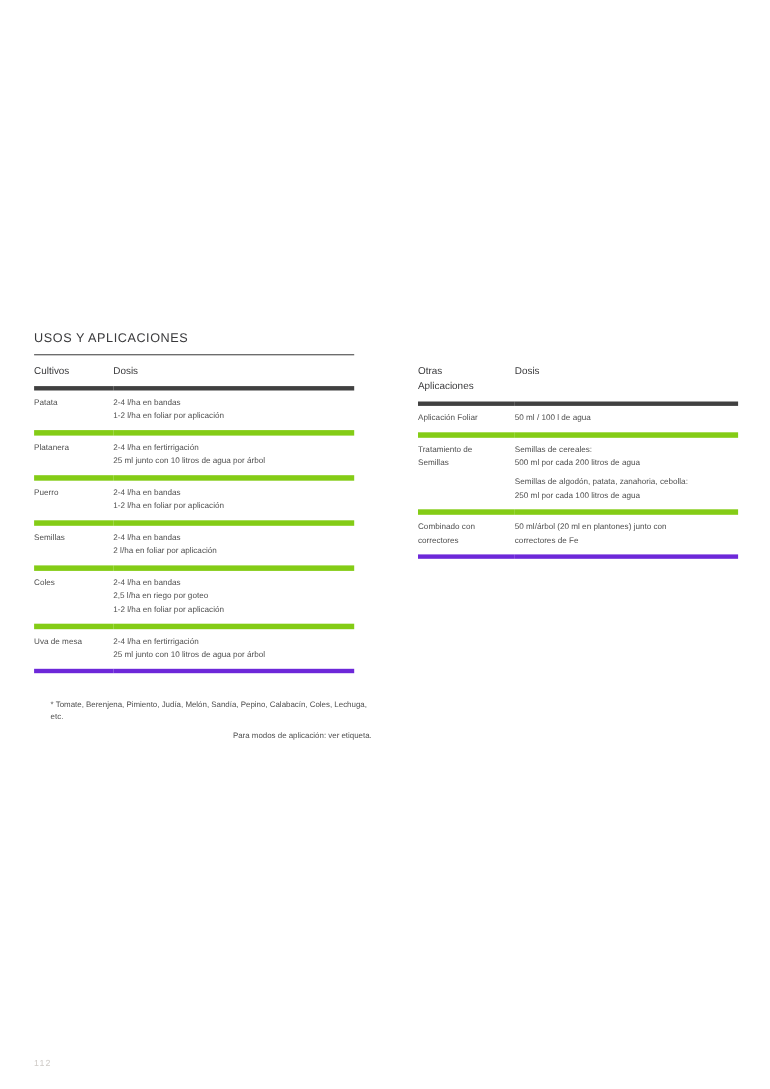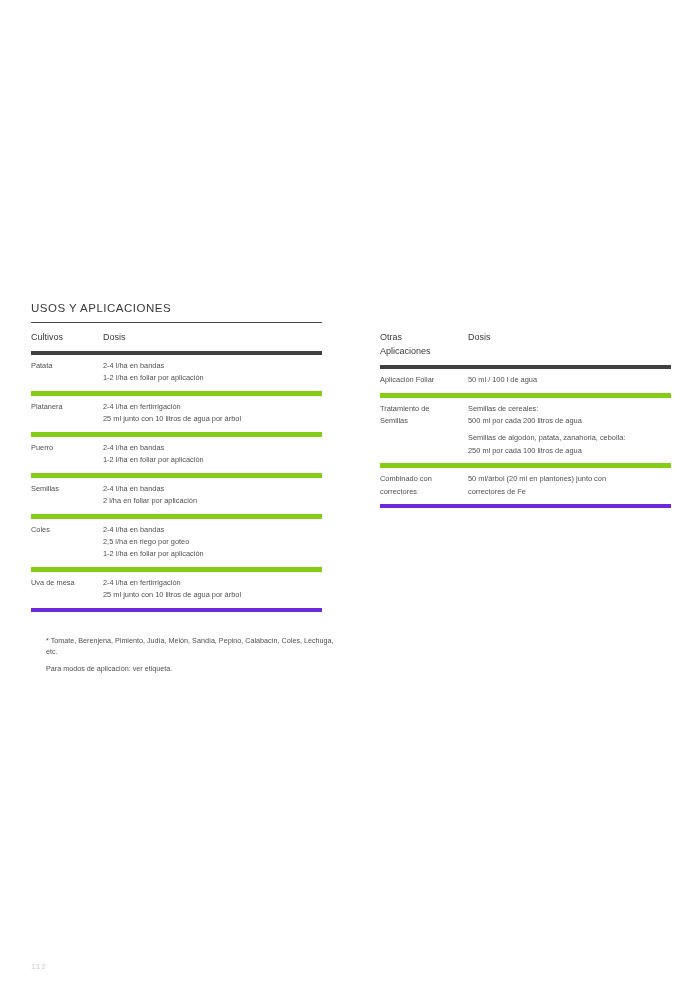--- a/index.html
+++ b/index.html
@@ -107,21 +107,21 @@
   .footnote {
     position: absolute;
     left: 31px;
     font-size: 7.2px;
     color: #4f4f4f;
     line-height: 1.5;
     width: 292px;
     margin-left: 15px;
   }
   .footnote.fn1 { top: 636px; }
-  .footnote.fn2 { top: 664px; }
+  .footnote.fn2 { top: 664px; text-align: right; }
 
   
   .folio {
     position: absolute;
     left: 31px;
     top: 962px;
     font-size: 8px;
     color: #cfcbc7;
     letter-spacing: 1px;
   }

